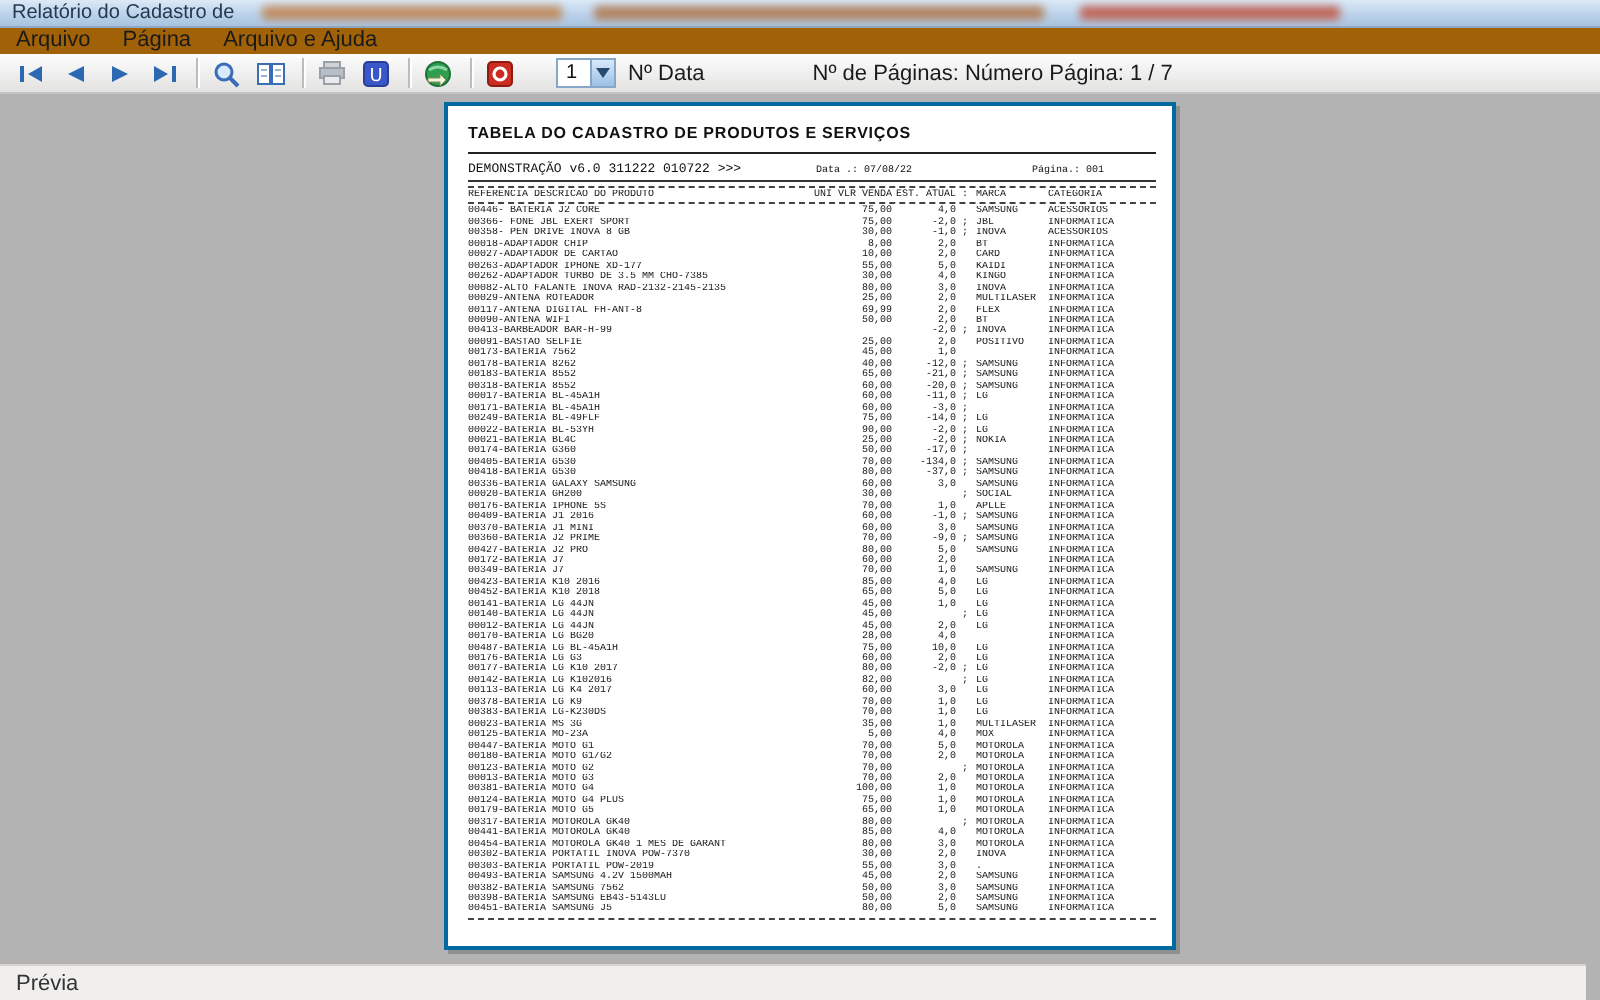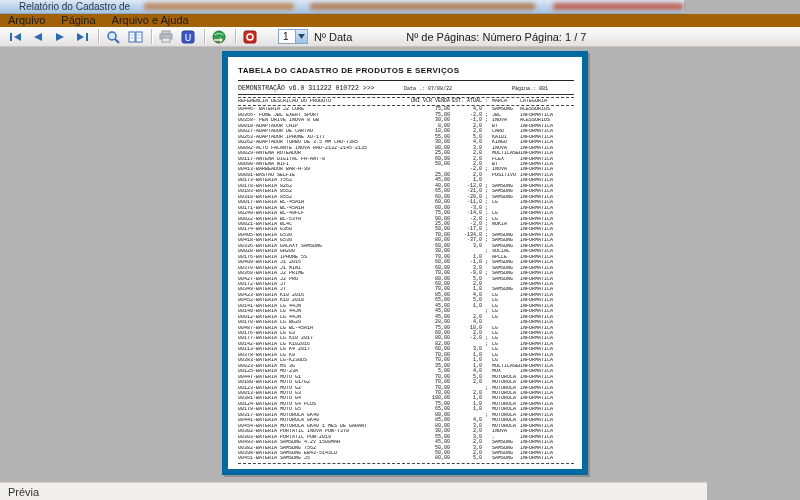--- a/index.html
+++ b/index.html
@@ -1,22 +1,22 @@
 <!DOCTYPE html>
 <html><head>
 <meta charset="utf-8">
 <style>
   html,body{margin:0;padding:0;}
   body{width:800px;height:500px;overflow:hidden;position:relative;
        font-family:"Liberation Sans","DejaVu Sans",sans-serif;background:#b3b3b3;
        -webkit-font-smoothing:none;}
   
-  .titlebar{position:absolute;top:0;left:0;width:684px;height:14px;
+  .titlebar{position:absolute;top:0;left:0;width:800px;height:14px;
     background:linear-gradient(#dce9f7,#b9d0e8 60%,#a9c4e0);
-    border-bottom:1px solid #8fa9c4;display:flex;align-items:center;padding-left:19px;box-sizing:border-box;}
+    border-bottom:1px solid #8fa9c4;display:flex;align-items:center;padding-left:6px;box-sizing:border-box;}
   .titlebar .wtitle{font-size:10px;color:#24384e;white-space:nowrap;}
   .redact{display:inline-block;height:7px;border-radius:2px;filter:blur(2px);opacity:.8;}
   .r1{width:150px;margin-left:14px;background:#c27b3f;}
   .r2{width:225px;margin-left:16px;background:#b06e3c;}
   .r3{width:130px;margin-left:18px;background:#c14b33;}
   
   .menubar{position:absolute;top:14px;left:0;width:800px;height:13px;background:#a16207;
     display:flex;align-items:center;font-size:11px;color:#1a1a1a;}
   .menu-item{padding:0 8px;line-height:13px;white-space:nowrap;cursor:default;}
   
@@ -29,41 +29,41 @@
   .pages-label{margin-left:54px;}
   .zoom-select{margin-left:16px;width:30px;height:15px;background:#fff;border:1px solid #86a7c8;
     display:flex;align-items:center;box-sizing:border-box;}
   .zoom-select .val{flex:1;font-size:10px;padding-left:4px;color:#111;}
   .zoom-select .arrowbox{width:11px;height:13px;background:linear-gradient(#d8e9fb,#9cc0e4);
     border-left:1px solid #86a7c8;display:flex;align-items:center;justify-content:center;}
   .zoom-select .arrowbox svg{display:block;}
   
   .preview{position:absolute;top:48px;left:0;width:800px;height:435px;background:#b3b3b3;}
   .page{position:absolute;top:3px;left:222px;width:366px;height:424px;background:#fff;
-    border:6px solid #0369a1;box-sizing:border-box;box-shadow:2px 2px 0 #8f8f8f;
+    border:2px solid #0369a1;box-sizing:border-box;box-shadow:2px 2px 0 #8f8f8f;
     padding:9px 8px 0 10px;overflow:hidden;}
   .rep-title{font-size:8px;font-weight:bold;letter-spacing:.4px;color:#111;}
   .rep-title-line{border-bottom:1px solid #222;margin-top:5px;}
   .mono{font-family:"Liberation Mono","DejaVu Sans Mono",monospace;}
   .meta-row{display:flex;align-items:baseline;margin-top:4px;border-bottom:1px solid #333;padding-bottom:2px;}
   .meta-demo{flex:1;font-size:6.5px;color:#111;white-space:nowrap;}
   .meta-date{flex:0 0 108px;font-size:5px;color:#111;white-space:nowrap;}
   .meta-page{flex:0 0 62px;font-size:5px;color:#111;white-space:nowrap;}
   .hdr-row,.row{display:flex;font-size:5px;line-height:5.45px;color:#161616;white-space:nowrap;}
   .hdr-row{border-top:1px dashed #444;border-bottom:1px dashed #444;padding:1px 0;margin-top:2px;}
   .c-desc{flex:0 0 172px;overflow:hidden;}
   .c-price{flex:0 0 40px;text-align:right;}
   .c-stock{flex:0 0 32px;text-align:right;}
   .c-sep{flex:0 0 9px;text-align:center;}
   .c-brand{flex:1;padding-left:1px;overflow:hidden;}
   .c-cat{flex:0 0 54px;overflow:hidden;}
   .rows{margin-top:1px;}
   .end-line{border-bottom:1px dashed #444;margin-top:1px;}
   
-  .statusbar{position:absolute;bottom:0;left:0;width:707px;height:17px;background:#f0efee;
+  .statusbar{position:absolute;bottom:0;left:0;width:793px;height:17px;background:#f0efee;
     border-top:1px solid #d6d3d0;display:flex;align-items:center;}
   .statusbar .stext{font-size:11px;color:#333;padding-left:8px;}
 </style>
 </head>
 <body>
 
 <div class="titlebar">
   <span class="wtitle">Relatório do Cadastro de</span>
   <span class="redact r1"></span>
   <span class="redact r2"></span>

